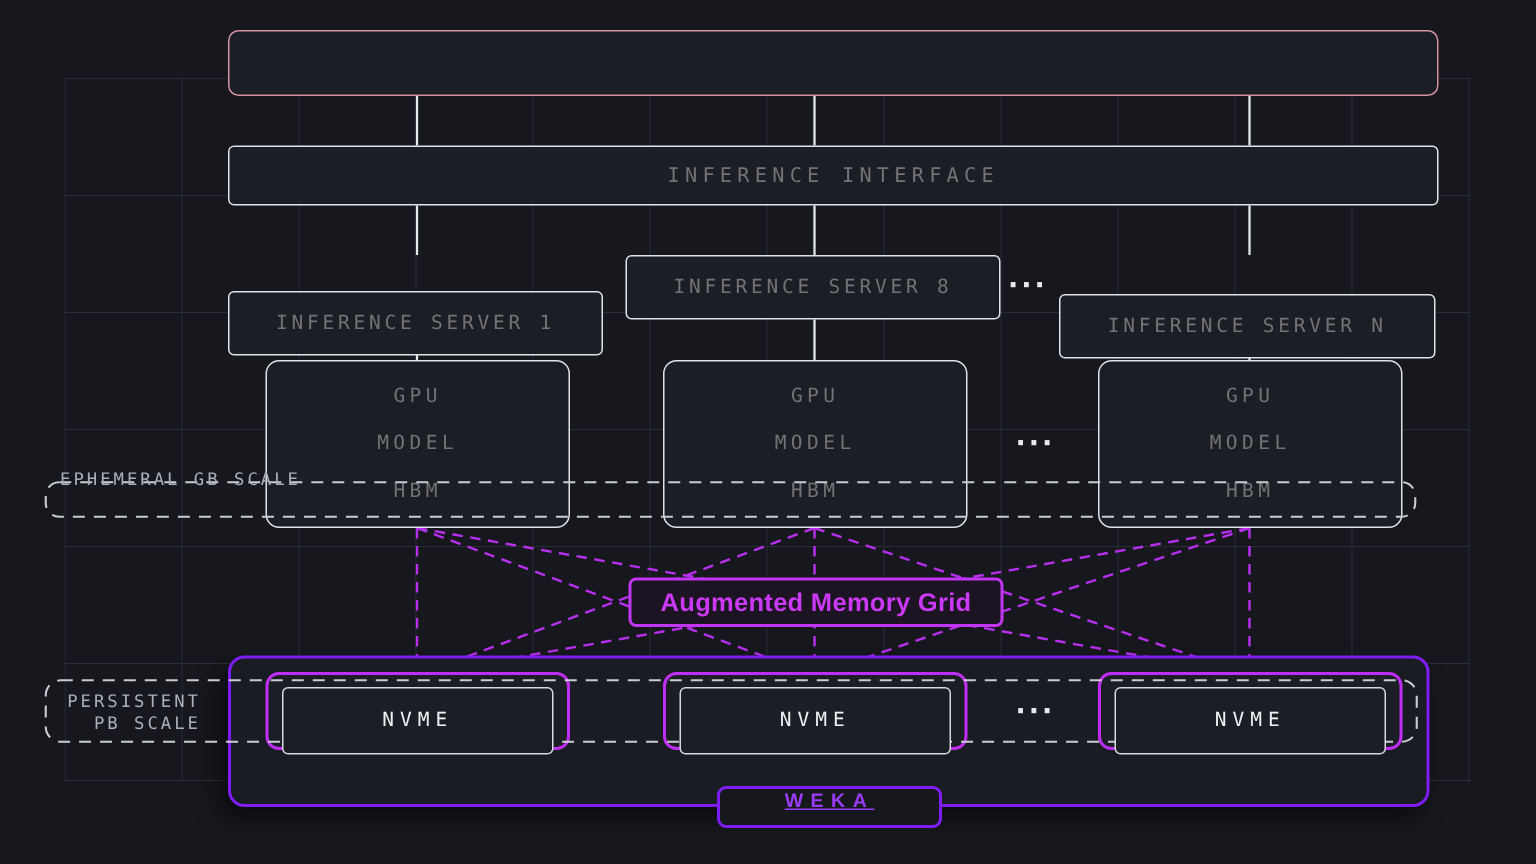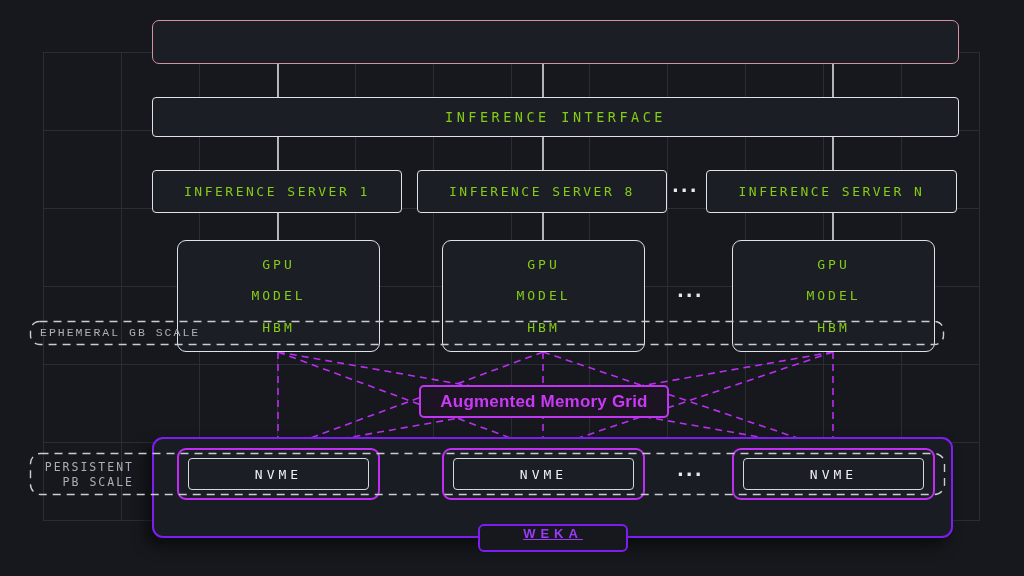--- a/index.html
+++ b/index.html
@@ -17,37 +17,37 @@
     pointer-events:none;
   }
   svg.layer{position:absolute;left:0;top:0;}
   .under{z-index:1;}
   .boxes{z-index:2;}
   .over{z-index:3;}
 
   .box{
     position:absolute;box-sizing:border-box;background:#1b1e24;
     display:flex;align-items:center;justify-content:center;
-    color:#84cc16;
+    color:#737373;
   }
   .caps{letter-spacing:3px;font-size:13px;}
   .top-banner{
     left:152px;top:20px;width:807px;height:44px;
     border:1.5px solid #d6919f;border-radius:7px;
   }
   .interface{
     left:152px;top:97px;width:807px;height:40px;
     border:1.5px solid #dfe3e6;border-radius:4px;
     font-size:13.5px;letter-spacing:3.5px;
   }
   .server{
     top:170px;height:43px;border:1.5px solid #dfe3e6;border-radius:4px;
     font-size:13px;letter-spacing:2.5px;
   }
-  .srv1{left:152px;width:250px;}
+  .srv1{left:152px;width:250px;margin-top:24px;}
   .srv2{left:417px;width:250px;}
   .srvN{left:706px;width:251px;}
   .gpu{
     top:240px;width:203px;height:112px;
     border:1.5px solid #dfe3e6;border-radius:9px;
     flex-direction:column;justify-content:space-around;
     padding:8px 0;box-sizing:border-box;
   }
   .gpu div{letter-spacing:3px;font-size:13px;}
   .gpu1{left:177px;} .gpu2{left:442px;} .gpu3{left:732px;}
@@ -66,21 +66,21 @@
     left:152px;top:437px;width:801px;height:101px;
     background:#191c22;border:2.5px solid #7d1df2;border-radius:11px;
     box-shadow:-6px 8px 14px rgba(0,0,0,0.5);
   }
   .nvme-outer{
     top:448px;width:203px;height:52px;
     background:#1b1e24;border:2px solid #c02ef5;border-radius:9px;
   }
   .nv1{left:177px;} .nv2{left:442px;} .nv3{left:732px;}
   .nvme-inner{
-    position:absolute;top:458px;height:32px;box-sizing:border-box;
+    position:absolute;top:458px;height:45px;box-sizing:border-box;
     border:1.5px solid #d6dadd;border-radius:4px;background:#1b1e24;
     display:flex;align-items:center;justify-content:center;
     color:#eef0f2;font-size:13px;letter-spacing:4px;z-index:4;
   }
   .nvi1{left:188px;width:181px;} .nvi2{left:453px;width:181px;} .nvi3{left:743px;width:181px;}
   .band-label{
     position:absolute;color:#a9b0b7;font-size:11.5px;letter-spacing:2px;z-index:4;
   }
   .persist-label{left:38px;top:460px;width:96px;text-align:right;line-height:15px;}
   .wtw{
@@ -134,21 +134,21 @@
     <span>INFERENCE INTERFACE</span>
   </div>
 
   <div class="box server srv1" style="z-index:2;">
     <span>INFERENCE SERVER 1</span>
   </div>
   <div class="box server srv2" style="z-index:2;">
     <span>INFERENCE SERVER 8</span>
   </div>
   <div class="dots" style="left:672px;top:180px;">···</div>
-  <div class="box server srvN" style="z-index:2;">
+  <div class="box server srvN" style="z-index:2;margin-top:26px;">
     <span>INFERENCE SERVER N</span>
   </div>
 
   <div class="box gpu gpu1" style="z-index:2;">
     <div>GPU</div>
     <div>MODEL</div>
     <div>HBM</div>
   </div>
   <div class="box gpu gpu2" style="z-index:2;">
     <div>GPU</div>
@@ -170,21 +170,21 @@
 
   <div class="box nvme-outer nv1" style="position:absolute;z-index:2;"></div>
   <div class="box nvme-outer nv2" style="position:absolute;z-index:2;"></div>
   <div class="box nvme-outer nv3" style="position:absolute;z-index:2;"></div>
 
   <svg class="layer over" width="1024" height="576">
     <rect x="30.5" y="321.5" width="913" height="23" rx="9" fill="none" stroke="#c9cdd2" stroke-width="1.4" stroke-dasharray="8 6"></rect>
     <rect x="30.5" y="453.5" width="914" height="41" rx="10" fill="none" stroke="#c9cdd2" stroke-width="1.4" stroke-dasharray="8 6"></rect>
   </svg>
 
-  <div class="band-label" style="left:40px;top:326px;font-family:Liberation Mono, monospace;">EPHEMERAL GB SCALE</div>
+  <div class="band-label" style="left:40px;top:312px;">EPHEMERAL GB SCALE</div>
 
   <div class="band-label persist-label">
     <div>PERSISTENT</div>
     <div>PB SCALE</div>
   </div>
 
   <div class="nvme-inner nvi1">
     <span>NVME</span>
   </div>
   <div class="nvme-inner nvi2">

